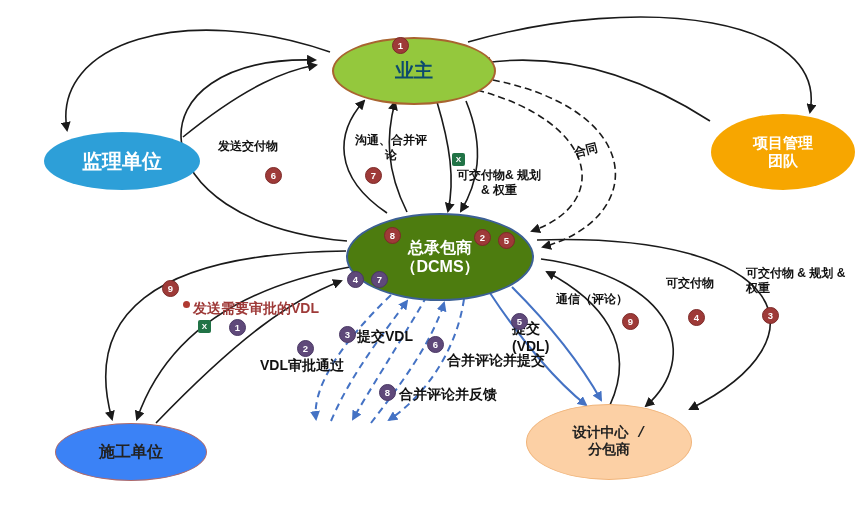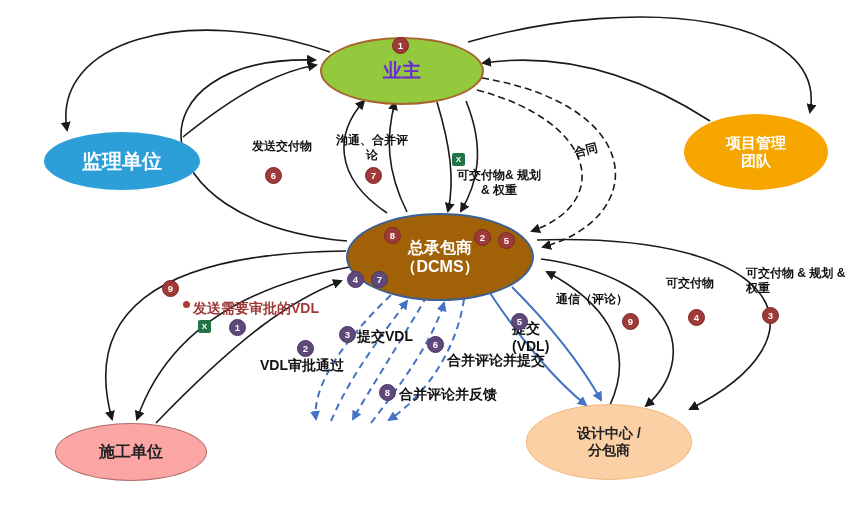--- a/index.html
+++ b/index.html
@@ -1,27 +1,27 @@
 <!DOCTYPE html>
 <html><head>
 <meta charset="utf-8">
 <style>
   html,body{margin:0;padding:0;background:#fff;}
   .stage{position:relative;width:866px;height:522px;background:#ffffff;overflow:hidden;
          font-family:"Liberation Sans","DejaVu Sans",sans-serif;}
   svg.arrows{position:absolute;left:0;top:0;z-index:1;}
   .node{position:absolute;border-radius:50%;display:flex;flex-direction:column;align-items:center;
         justify-content:center;font-weight:bold;z-index:2;text-align:center;line-height:1.2;}
-  .node-owner{left:320px;top:37px;width:160px;height:64px;background:#94c83d;border:2px solid #a8642f;color:#6d28d9;font-size:19px;}
+  .node-owner{left:332px;top:37px;width:160px;height:64px;background:#94c83d;border:2px solid #a8642f;color:#0c4a6e;font-size:19px;}
   .node-supervisor{left:44px;top:132px;width:156px;height:58px;background:#2d9fd8;color:#ffffff;font-size:20px;}
-  .node-pm{left:684px;top:114px;width:144px;height:76px;background:#f7a600;color:#ffffff;font-size:15px;}
-  .node-contractor{left:346px;top:213px;width:184px;height:84px;background:#a16207;border:2px solid #3c6094;color:#ffffff;font-size:16px;}
-  .node-construction{left:55px;top:423px;width:150px;height:56px;background:#fca5a5;border:1px solid #b06a6a;color:#222222;font-size:16px;}
+  .node-pm{left:711px;top:114px;width:144px;height:76px;background:#f7a600;color:#ffffff;font-size:15px;}
+  .node-contractor{left:346px;top:213px;width:184px;height:84px;background:#4d7c0f;border:2px solid #3c6094;color:#ffffff;font-size:16px;}
+  .node-construction{left:55px;top:423px;width:150px;height:56px;background:#3b82f6;border:1px solid #b06a6a;color:#222222;font-size:16px;}
   .node-supplier{left:265px;top:422px;width:160px;height:62px;background:#c9ecfa;border:1px solid #9fd4ee;color:#333333;font-size:17px;}
-  .node-design{left:526px;top:404px;width:164px;height:74px;background:#fcd0a5;border:1px solid #f0b47a;color:#222222;font-size:14px;}
+  .node-design{left:526px;top:404px;width:164px;height:74px;background:#fcd0a5;border:1px solid #f0b47a;color:#222222;font-size:14px;font-family:Liberation Mono, monospace;}
   .badge{position:absolute;width:15px;height:15px;border-radius:50%;color:#ffffff;font-size:9.5px;
          font-weight:bold;display:flex;align-items:center;justify-content:center;z-index:5;}
   .badge.red{background:#9e3a38;border:1px solid #7c2a28;}
   .badge.purple{background:#5f497a;border:1px solid #493764;}
   .elabel{position:absolute;font-size:12px;font-weight:bold;color:#111111;z-index:4;line-height:1.25;white-space:nowrap;}
   .elabel.sm{font-size:14px;}
   .elabel.center{text-align:center;white-space:normal;}
   .maroon{color:#9e3a38;}
   .excel{position:absolute;width:13px;height:13px;background:#217346;color:#ffffff;font-size:8px;
          font-weight:bold;display:flex;align-items:center;justify-content:center;border-radius:2px;z-index:5;}
@@ -106,24 +106,24 @@
   <div class="node node-construction">
     <span>施工单位</span>
   </div>
 
 
   <div class="node node-design">
     <span>设计中心 /</span>
     <span>分包商</span>
   </div>
 
-  <div class="elabel" style="left:218px;top:139px;margin-left:34px;">发送交付物</div>
+  <div class="elabel" style="left:218px;top:139px;">发送交付物</div>
   <div class="badge red" style="left:265px;top:167px;">6</div>
 
-  <div class="elabel center" style="left:328px;top:133px;width:88px;">
+  <div class="elabel center" style="left:347px;top:133px;width:88px;">
     <span>沟通、合并评</span><br>
     <span>论</span>
   </div>
   <div class="badge red" style="left:365px;top:167px;">7</div>
 
   <div class="elabel center" style="left:443px;top:120px;width:112px;margin-top:48px;">
     <span>可交付物&amp; 规划</span><br>
     <span>&amp; 权重</span>
   </div>
   <div class="excel" style="left:452px;top:153px;">X</div>

